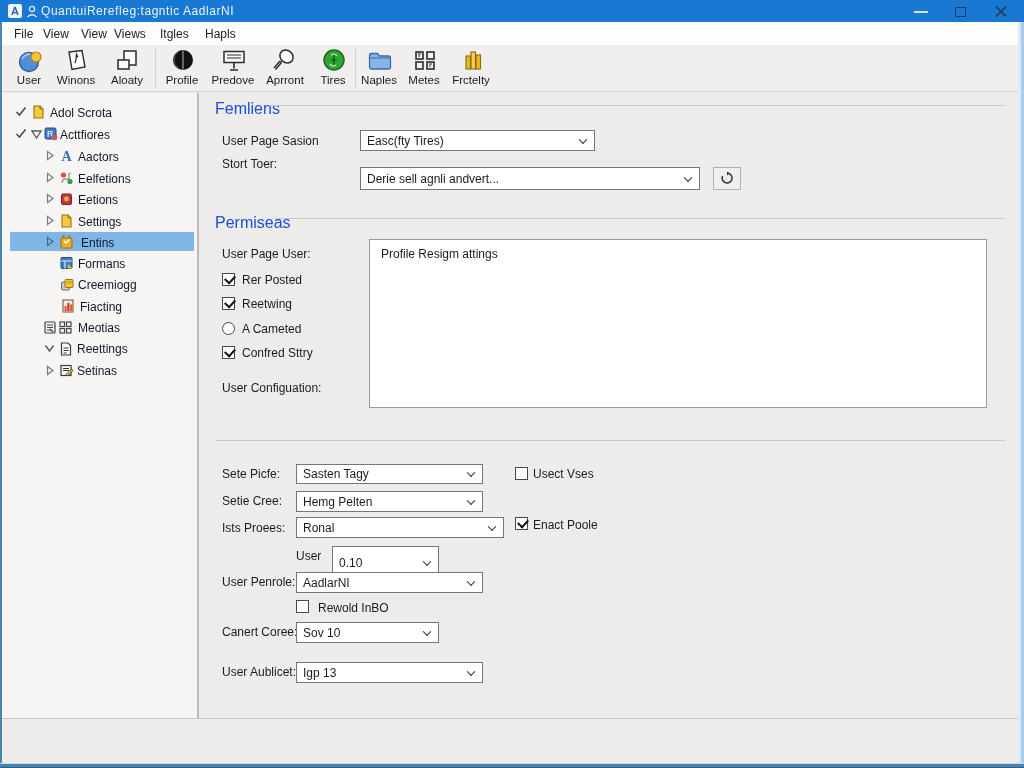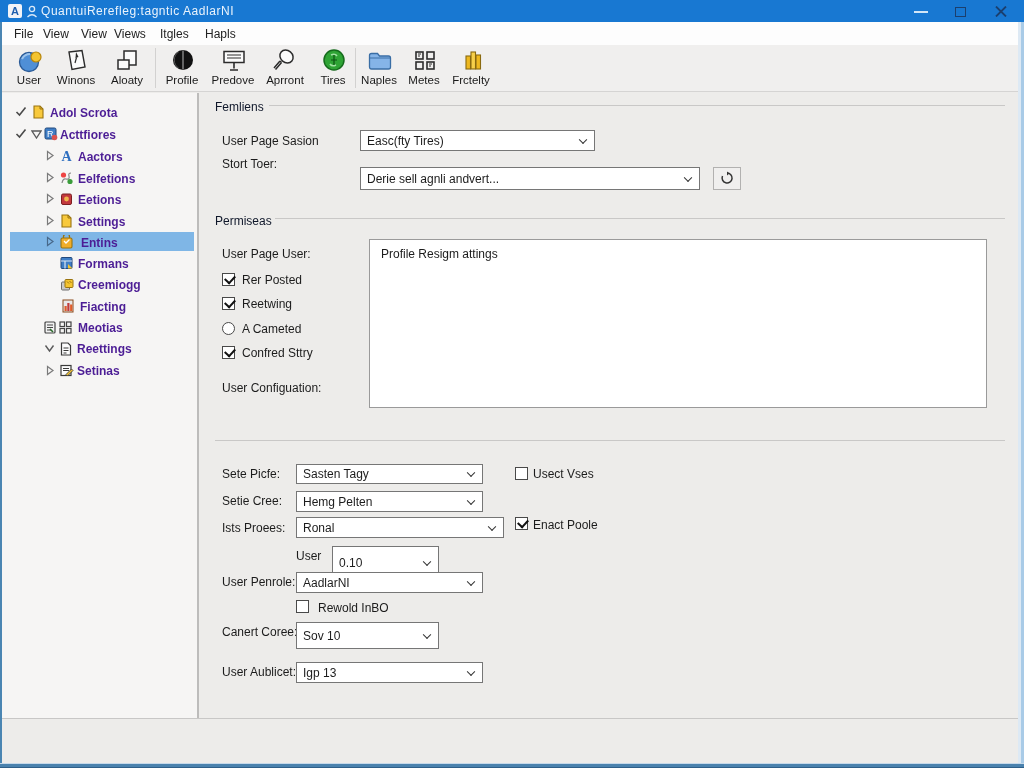--- a/index.html
+++ b/index.html
@@ -22,32 +22,32 @@
 #bbot3 { left:0; top:767px; width:1024px; height:1px; background:#2f5f88; }
 
 #appicon { left:8px; top:4px; width:14px; height:14px; background:#f2f4f8; border-radius:2px; color:#1f5fae; font-weight:bold; font-size:11px; text-align:center; line-height:14px; }
 #titletext { left:41px; top:4px; color:#eaf3fc; font-size:12px; letter-spacing:0.55px; }
 
 .menuitem { top:27px; font-size:12px; color:#222; }
 .tbicon { position:absolute; top:49px; }
 .tblabel { position:absolute; top:74px; font-size:11.5px; color:#1a1a1a; transform:translateX(-50%); white-space:nowrap; }
 .tbsep { position:absolute; top:48px; width:1px; height:40px; background:#d2d1d0; }
 
-.trow { position:absolute; font-size:12px; color:#4c1d95; white-space:nowrap;font-weight:bold; }
+.trow { position:absolute; font-size:12px; color:#0f172a; white-space:nowrap; }
 #selrow { left:10px; top:232px; width:184px; height:19px; background:#7fb6e6; }
 
 .lab { position:absolute; font-size:12px; color:#1c1c1c; white-space:nowrap; }
 .dd { position:absolute; background:#fff; border:1px solid #767676; font-size:12px; color:#1c1c1c; }
 .dd span.txt { position:absolute; left:6px; top:50%; transform:translateY(-50%); white-space:nowrap; }
 .dd i.chv { position:absolute; right:8px; top:50%; width:6px; height:6px; border-right:1.4px solid #333; border-bottom:1.4px solid #333; transform:translateY(-70%) rotate(45deg); }
 .cb { position:absolute; width:13px; height:13px; background:#fff; border:1px solid #494949; }
 .cb.chk::after { content:""; position:absolute; left:1.5px; top:0.5px; width:8px; height:5px; border-left:2px solid #111; border-bottom:2px solid #111; transform:rotate(-47deg); }
 .rad { position:absolute; width:13px; height:13px; background:#fff; border:1px solid #494949; border-radius:50%; }
 .secline { position:absolute; height:1px; background:#c9c8c7; }
-.sechead { position:absolute; font-size:12px; color:#0f172a; }
+.sechead { position:absolute; font-size:16px; color:#1d4ed8; }
 #textarea { left:369px; top:239px; width:618px; height:169px; background:#fff; border:1px solid #9a9a9a; }
 #tabtn { left:713px; top:167px; width:28px; height:23px; background:#f0efee; border:1px solid #b2b1b0; }
 .btn { position:absolute; font-size:12px; text-align:center;margin-top:48px; }
 #btnblue { left:813px; top:733px; width:95px; height:23px; background:#1878d0; border:1px solid #2a84dc; color:#fff; line-height:22px; box-shadow:0 0 0 1px #9ec9ec; }
 #btnwhite { left:918px; top:733px; width:92px; height:23px; background:#fcfcfc; border:1px solid #8a8a8a; color:#111; line-height:22px; }
 </style>
 </head>
 <body>
 <div class="abs" id="titlebar"></div>
 <div class="abs" id="menubar"></div>
@@ -350,21 +350,21 @@
 <div class="lab" style="left:222px;top:575px">User Penrole:</div>
 <div class="dd" style="left:296px;top:572px;width:187px;height:21px">
     <span class="txt">AadlarNI</span>
     <i class="chv"></i>
   </div>
 
 <div class="cb" style="left:296px;top:600px"></div>
 <div class="lab" style="left:318px;top:601px">Rewold InBO</div>
 
 <div class="lab" style="left:222px;top:625px">Canert Coree:</div>
-<div class="dd" style="left:296px;top:622px;width:143px;height:27px">
+<div class="dd" style="left:296px;top:622px;width:143px;height:21px">
     <span class="txt">Sov 10</span>
     <i class="chv"></i>
   </div>
 
 <div class="lab" style="left:222px;top:665px">User Aublicet:</div>
 <div class="dd" style="left:296px;top:662px;width:187px;height:21px">
     <span class="txt">Igp 13</span>
     <i class="chv"></i>
   </div>
 

